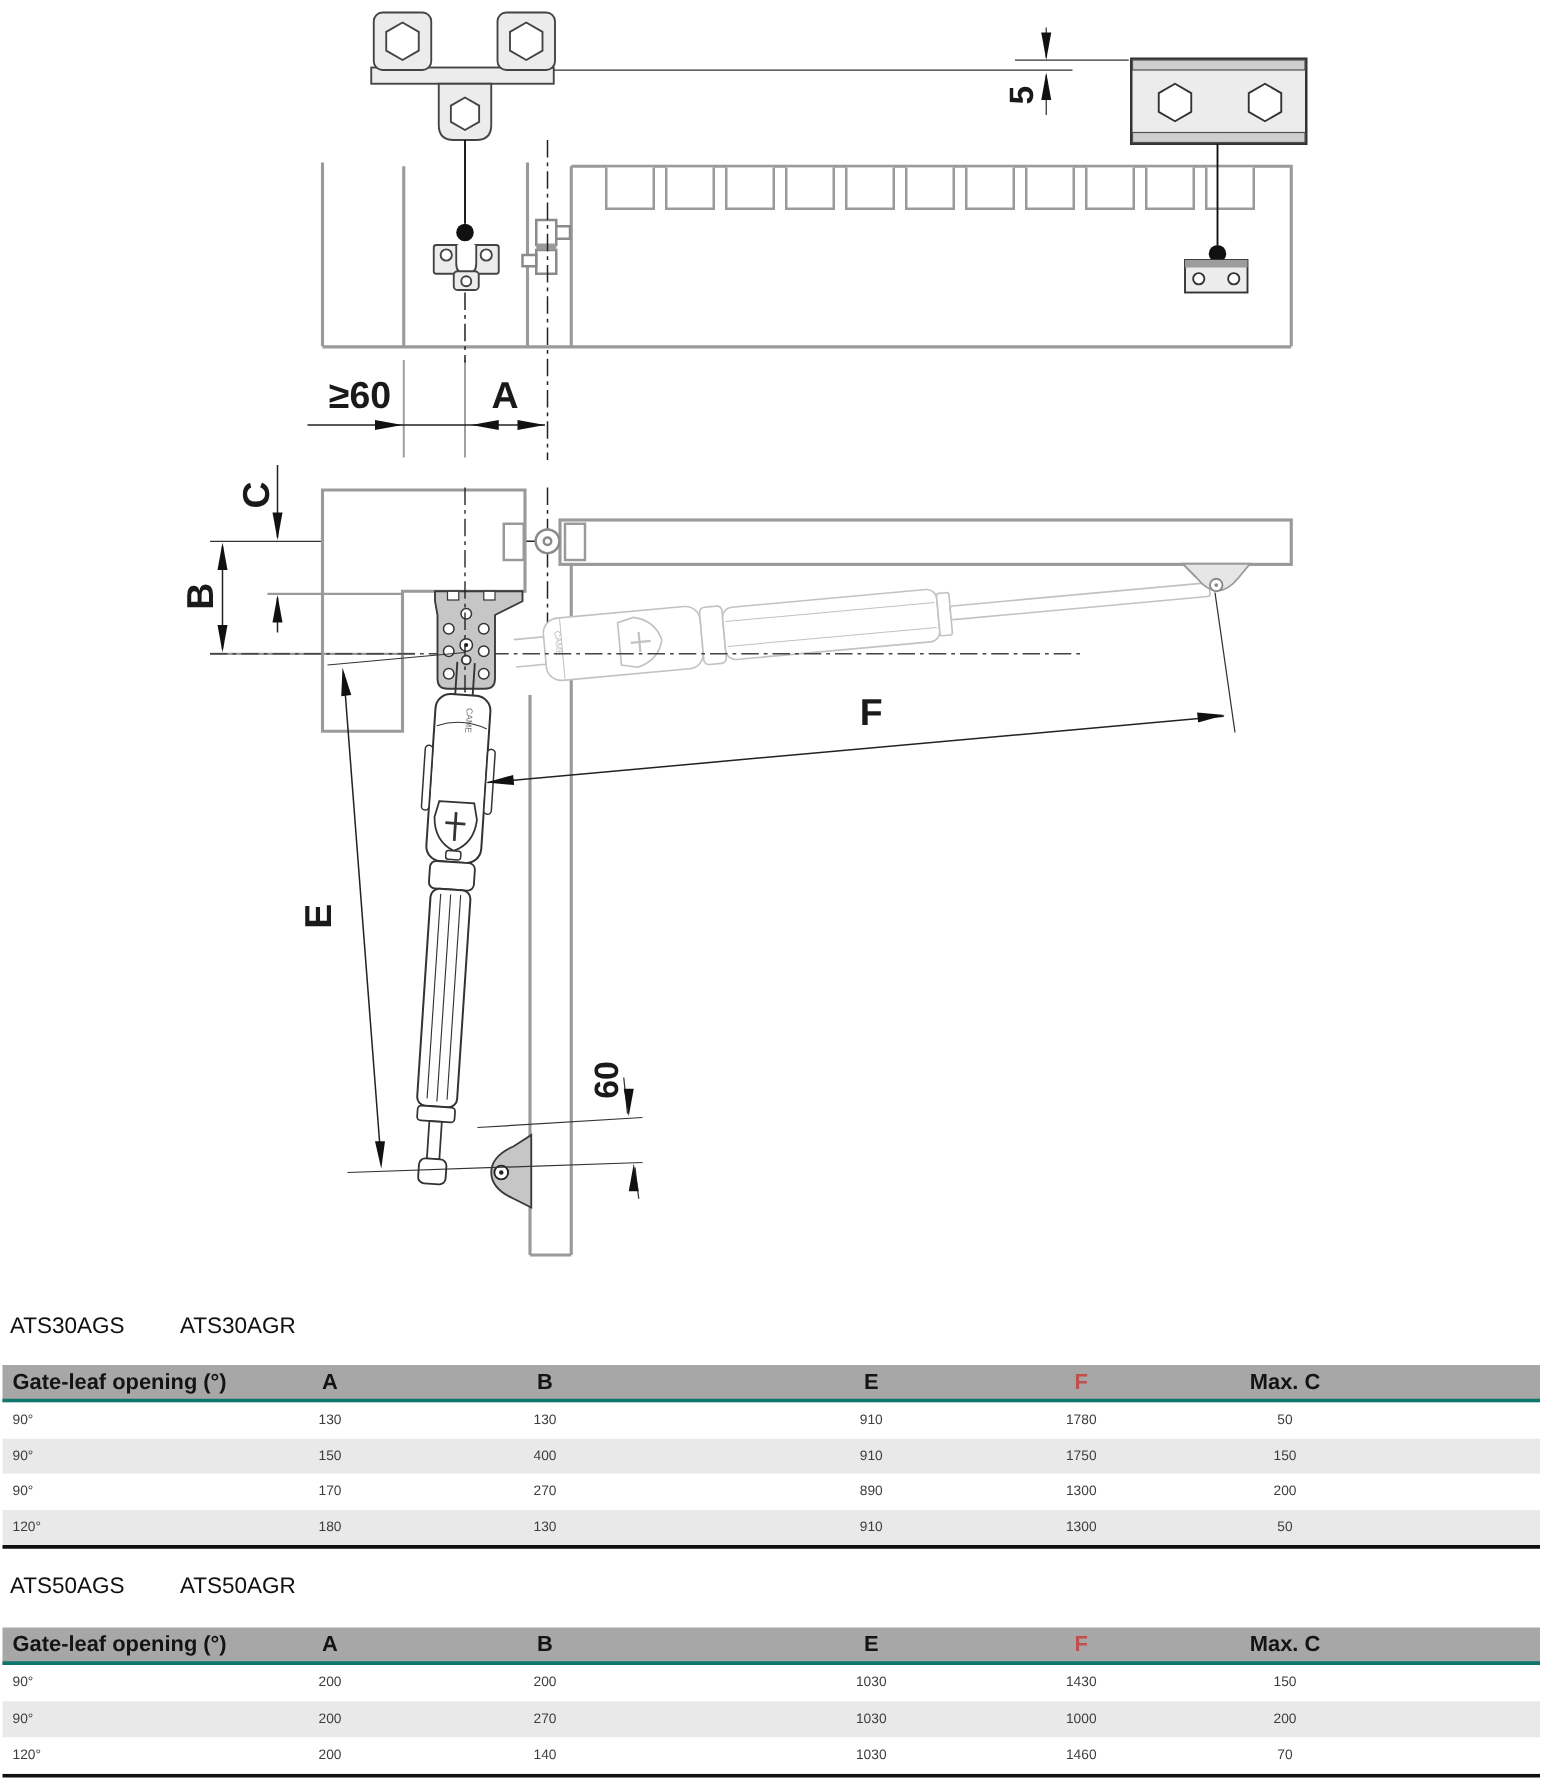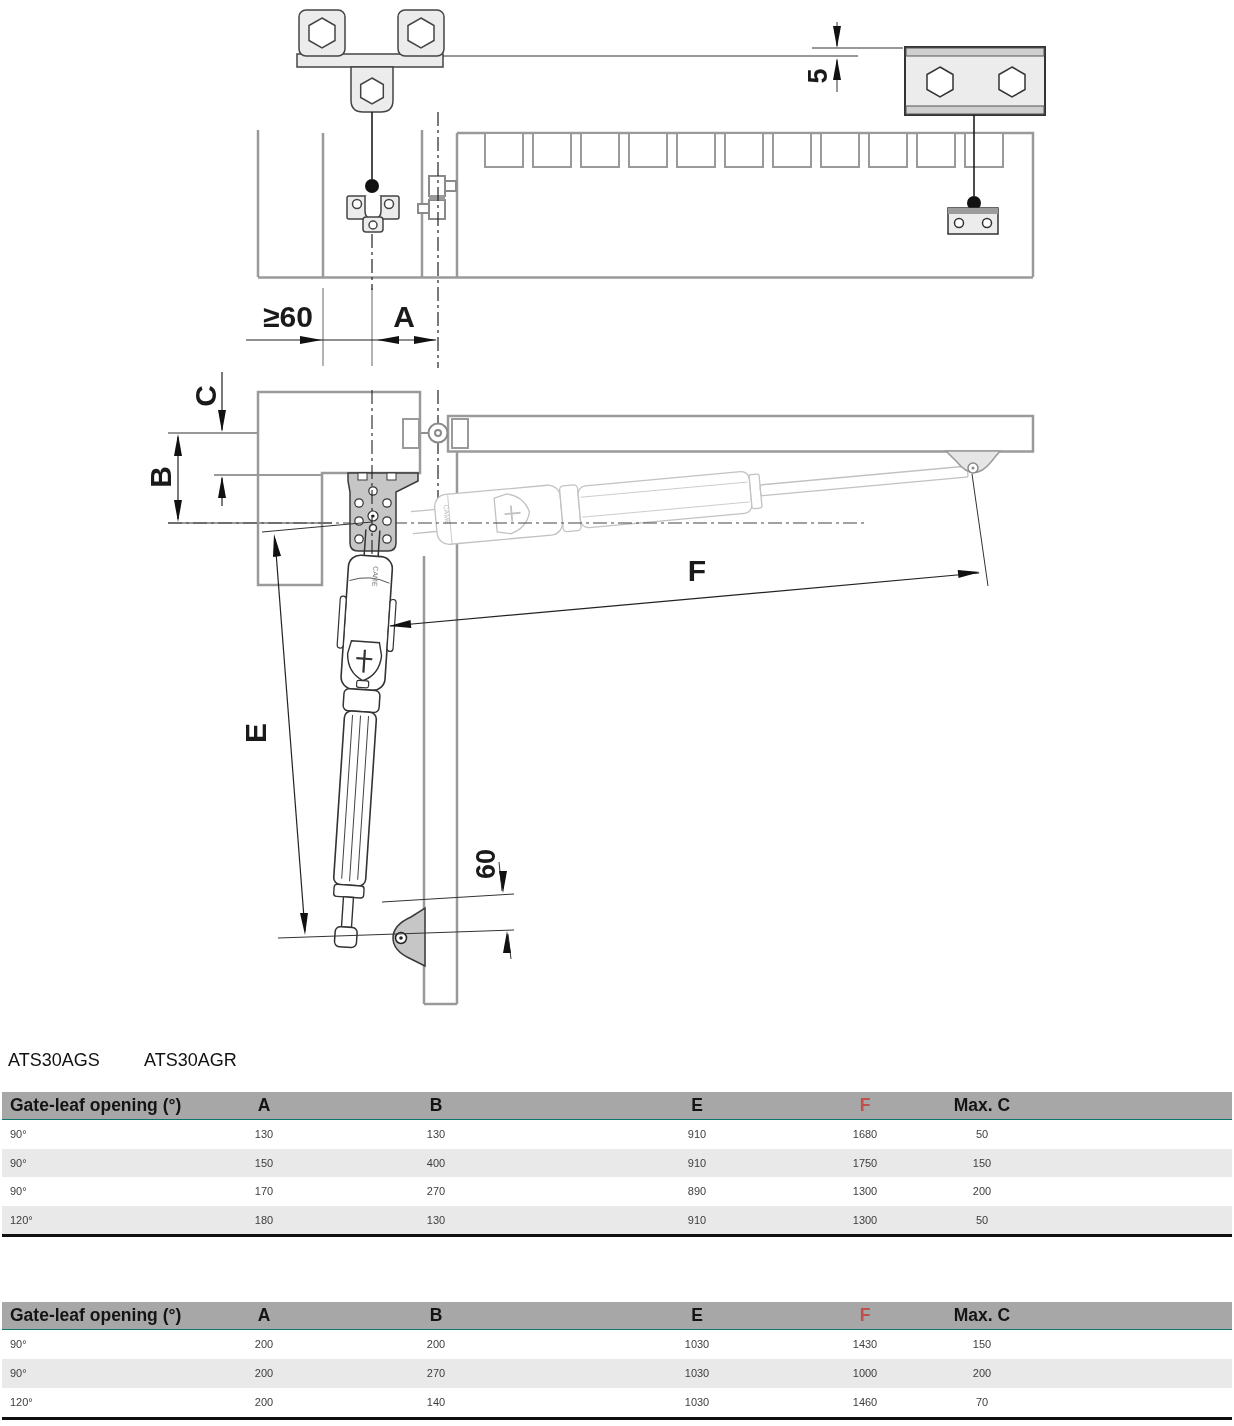--- a/index.html
+++ b/index.html
@@ -8,32 +8,32 @@
   svg{position:absolute;left:0;top:0;}
   .lbl{position:absolute;font-weight:bold;color:var(--ink);font-size:30px;white-space:nowrap;
        transform:translate(-50%,-50%);}
   .lbl.rot{transform:translate(-50%,-50%) rotate(-90deg);}
   .lbl.sm{font-size:27px;}
   .titles{position:absolute;left:0;width:1230px;height:22px;}
   .titles span{position:absolute;top:0;font-size:18px;font-weight:normal;color:#111;}
   .t1{left:8px;} .t2{left:144px;}
   .spec-table{position:absolute;left:2px;width:1230px;border-bottom:3px solid #101010;}
   .thead{position:relative;background:var(--header_bg);height:27px;line-height:27px;
-         border-bottom:1px solid #0f766e;font-weight:bold;font-size:17.5px;color:#141414;}
+         border-bottom:3px solid #0f766e;font-weight:bold;font-size:17.5px;color:#141414;}
   .row{position:relative;font-size:11px;color:#3d3d3d;background:#fff;}
   .t-ats30 .row{height:28.5px;line-height:28.5px;}
   .t-ats50 .row{height:29px;line-height:29px;}
   .spec-table .row:nth-child(odd){background:var(--row_alt);}
   .cell{position:absolute;top:0;}
   .c0{left:8px;}
   .c1{left:262px;transform:translateX(-50%);}
   .c2{left:434px;transform:translateX(-50%);}
   .c3{left:695px;transform:translateX(-50%);}
   .c4{left:863px;transform:translateX(-50%);}
-  .c5{left:980px;transform:translateX(-50%);}
+  .c5{left:1026px;transform:translateX(-50%);}
   .hdr-f{color:var(--accent_red);}
 </style>
 </head>
 <body>
 
 <div class="page">
 
   <svg width="1234" height="1035" viewBox="0 0 1234 1035">
 
     <g stroke="#9a9a9a" stroke-width="2.5" fill="none">
@@ -280,21 +280,21 @@
       <span class="cell c2">B</span>
       <span class="cell c3">E</span>
       <span class="cell c4 hdr-f">F</span>
       <span class="cell c5">Max. C</span>
     </div>
     <div class="row">
       <span class="cell c0">90°</span>
       <span class="cell c1">130</span>
       <span class="cell c2">130</span>
       <span class="cell c3">910</span>
-      <span class="cell c4">1680</span>
+      <span class="cell c4">1780</span>
       <span class="cell c5">50</span>
     </div>
     <div class="row">
       <span class="cell c0">90°</span>
       <span class="cell c1">150</span>
       <span class="cell c2">400</span>
       <span class="cell c3">910</span>
       <span class="cell c4">1750</span>
       <span class="cell c5">150</span>
     </div>
@@ -309,20 +309,24 @@
     <div class="row">
       <span class="cell c0">120°</span>
       <span class="cell c1">180</span>
       <span class="cell c2">130</span>
       <span class="cell c3">910</span>
       <span class="cell c4">1300</span>
       <span class="cell c5">50</span>
     </div>
   </div>
 
+  <div class="titles" style="top:1258px;">
+    <span class="t1">ATS50AGS</span>
+    <span class="t2">ATS50AGR</span>
+  </div>
   <div class="spec-table t-ats50" style="top:1302px;">
     <div class="thead">
       <span class="cell c0">Gate-leaf opening (°)</span>
       <span class="cell c1">A</span>
       <span class="cell c2">B</span>
       <span class="cell c3">E</span>
       <span class="cell c4 hdr-f">F</span>
       <span class="cell c5">Max. C</span>
     </div>
     <div class="row">

